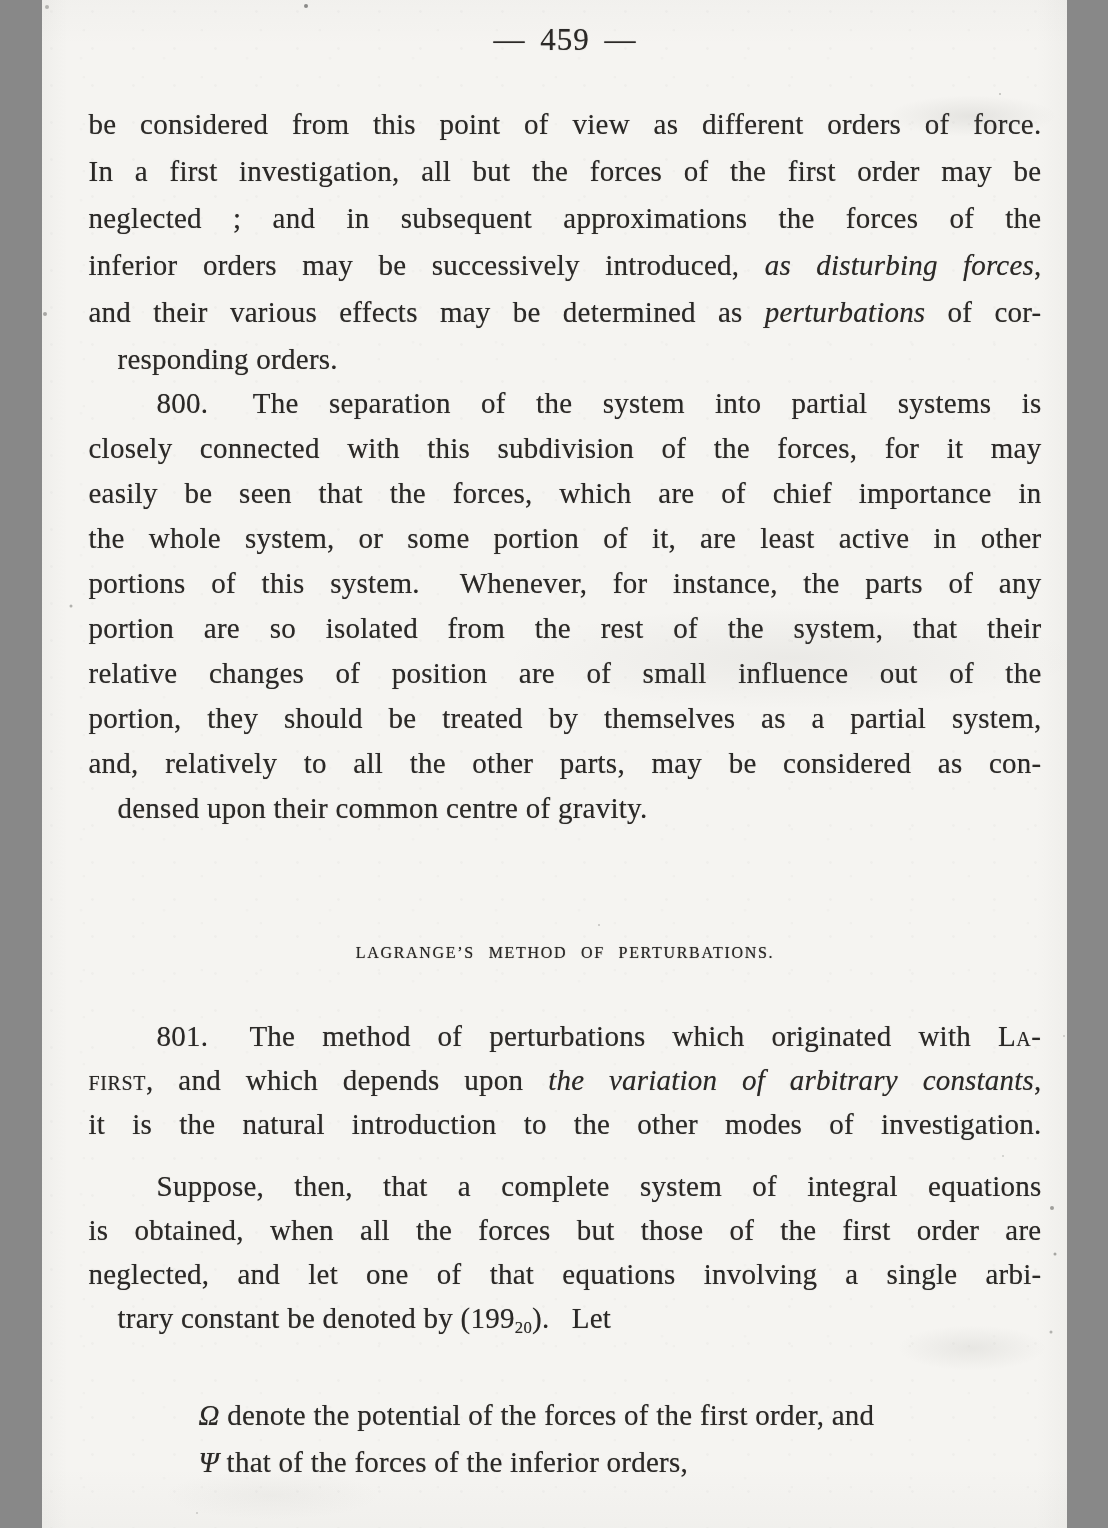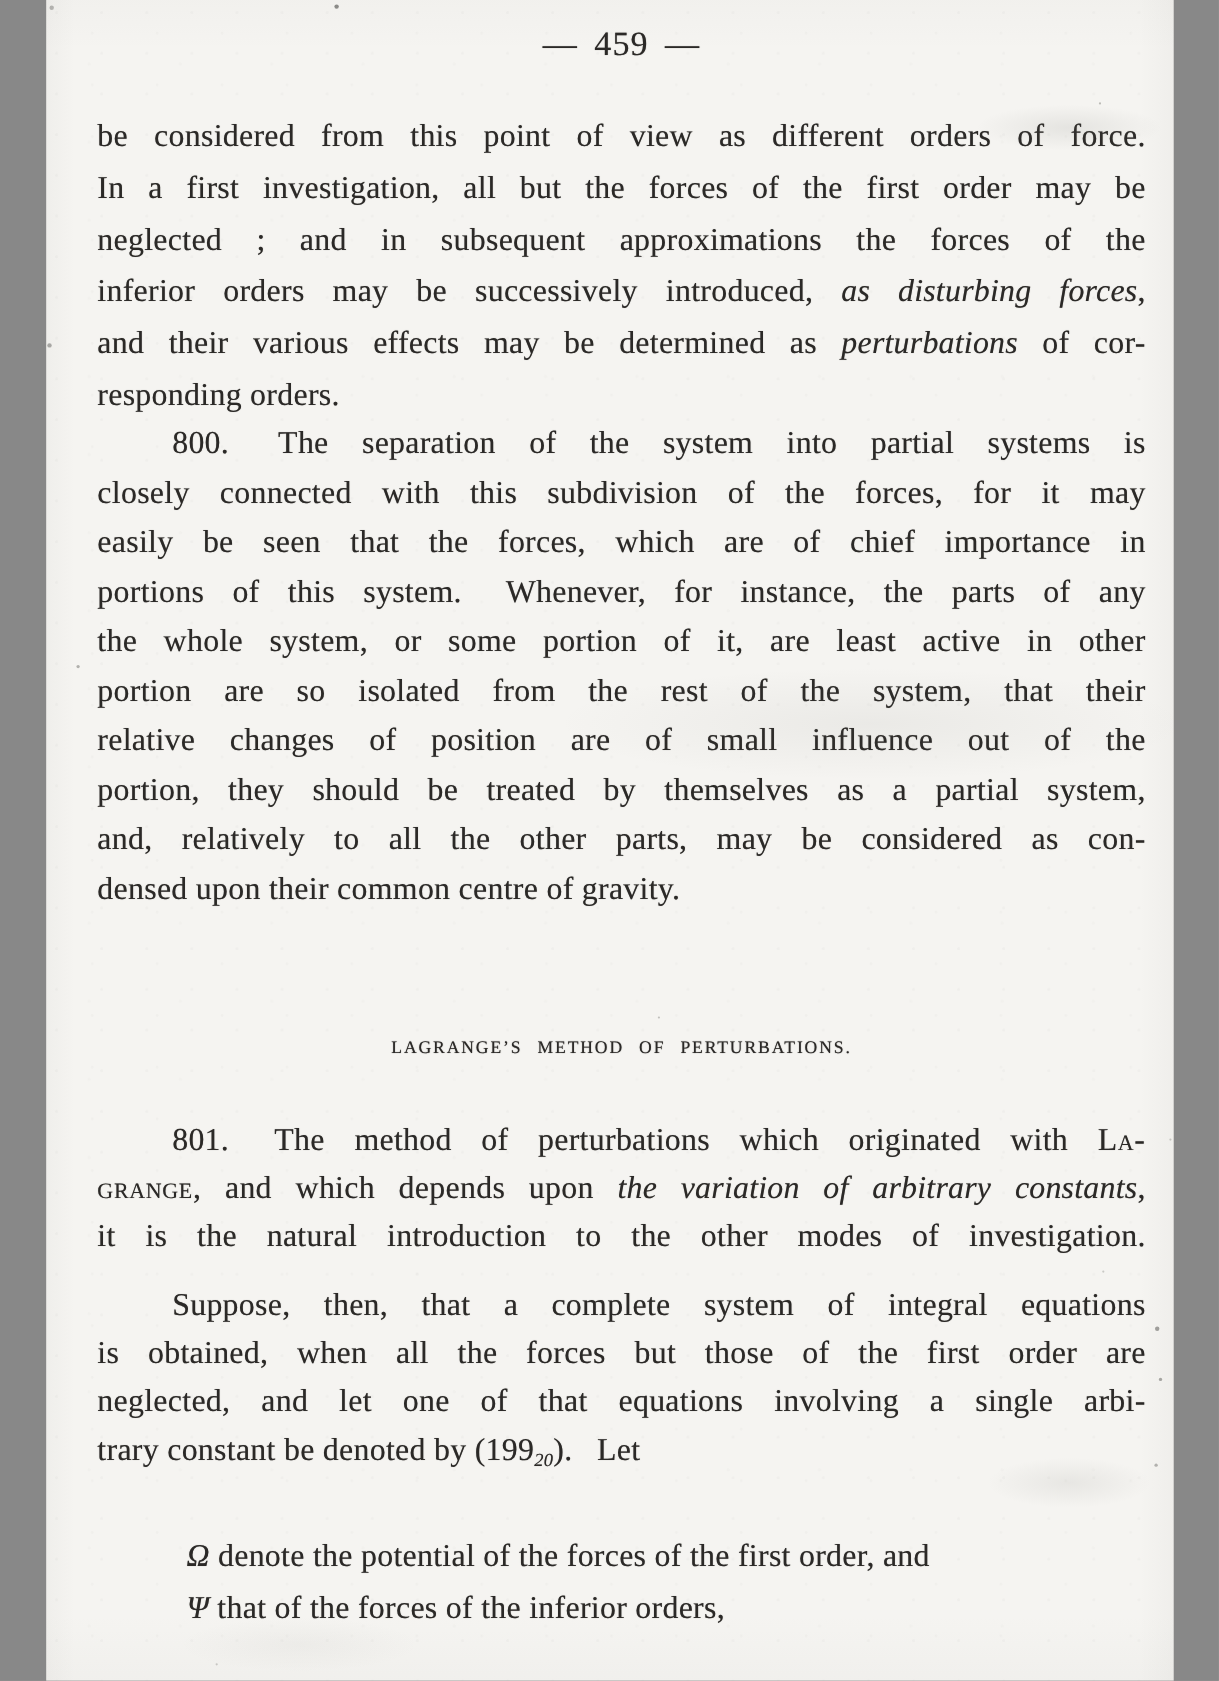--- a/index.html
+++ b/index.html
@@ -31,32 +31,32 @@
     font-size:29px;
     letter-spacing:0.25px;
     text-shadow:0 0 0.7px rgba(43,41,39,0.55);
   }
   #p1{top:101px;line-height:47px;}
   #p2{top:381px;line-height:45px;}
   #p3{top:1014px;line-height:44px;}
   #p4{top:1164px;line-height:44px;}
   #defs{top:1392px;line-height:47px;padding-left:81px;width:872px;}
   .line{text-align:justify;text-align-last:justify;white-space:normal;}
-  .line.nat{text-align:right;text-align-last:left;}
+  .line.nat{text-align:right;text-align-last:left;margin-left:29px;}
   .indent{text-indent:68px;}
   .heading{
     position:absolute;left:47px;top:938px;width:953px;
     text-align:center;
     font-size:16px;line-height:30px;
     letter-spacing:1.7px;word-spacing:8px;
     text-shadow:0 0 0.9px rgba(43,41,39,0.7);
   }
   i{letter-spacing:0.2px;}
   .sc{font-variant:small-caps;letter-spacing:0.6px;}
-  sub{font-size:0.58em;vertical-align:-0.32em;line-height:0;font-style:italic;}
+  sub{font-size:0.58em;vertical-align:-0.32em;line-height:0;}
   
   .specks{
     position:absolute;top:0;left:0;width:2px;height:2px;border-radius:50%;
     background:transparent;
     box-shadow:
       263px 5px 0 1px rgba(55,55,52,0.55),
       1047px 9px 0 0 rgba(80,80,76,0.4),
       4px 6px 0 1px rgba(70,70,66,0.35),
       2px 313px 0 1px rgba(60,60,57,0.4),
       28px 605px 0 0.5px rgba(110,110,105,0.5),
@@ -92,34 +92,34 @@
     <div class="line">neglected ; and in subsequent approximations the forces of the</div>
     <div class="line">inferior orders may be successively introduced, <i>as disturbing forces</i>,</div>
     <div class="line">and their various effects may be determined as <i>perturbations</i> of cor-</div>
     <div class="line nat">responding orders.</div>
   </div>
 
   <div class="para" id="p2">
     <div class="line indent">800.  The separation of the system into partial systems is</div>
     <div class="line">closely connected with this subdivision of the forces, for it may</div>
     <div class="line">easily be seen that the forces, which are of chief importance in</div>
+    <div class="line">the whole system, or some portion of it, are least active in other</div>
     <div class="line">portions of this system.  Whenever, for instance, the parts of any</div>
-    <div class="line">the whole system, or some portion of it, are least active in other</div>
     <div class="line">portion are so isolated from the rest of the system, that their</div>
     <div class="line">relative changes of position are of small influence out of the</div>
     <div class="line">portion, they should be treated by themselves as a partial system,</div>
     <div class="line">and, relatively to all the other parts, may be considered as con-</div>
     <div class="line nat">densed upon their common centre of gravity.</div>
   </div>
 
   <div class="heading">LAGRANGE’S METHOD OF PERTURBATIONS.</div>
 
   <div class="para" id="p3">
     <div class="line indent">801.  The method of perturbations which originated with <span class="sc">La-</span></div>
-    <div class="line"><span class="sc">grange</span>, and which depends upon <i>the variation of arbitrary constants</i>,</div>
+    <div class="line"><span class="sc">first</span>, and which depends upon <i>the variation of arbitrary constants</i>,</div>
     <div class="line">it is the natural introduction to the other modes of investigation.</div>
   </div>
 
   <div class="para" id="p4">
     <div class="line indent">Suppose, then, that a complete system of integral equations</div>
     <div class="line">is obtained, when all the forces but those of the first order are</div>
     <div class="line">neglected, and let one of that equations involving a single arbi-</div>
     <div class="line nat">trary constant be denoted by (199<sub>20</sub>).  Let</div>
   </div>
 

